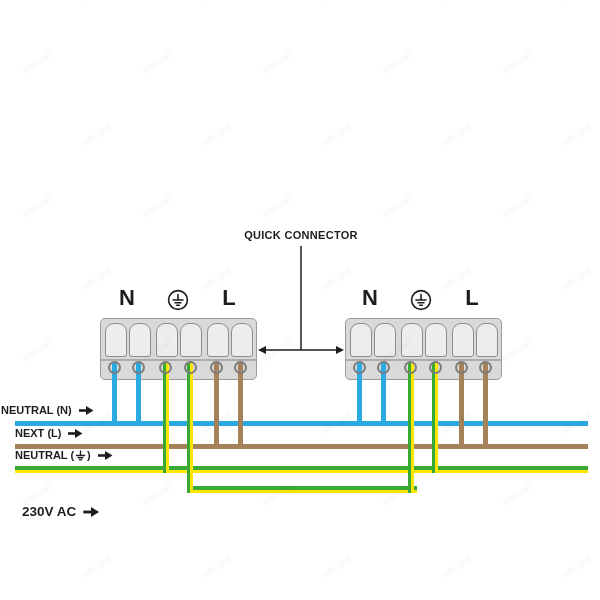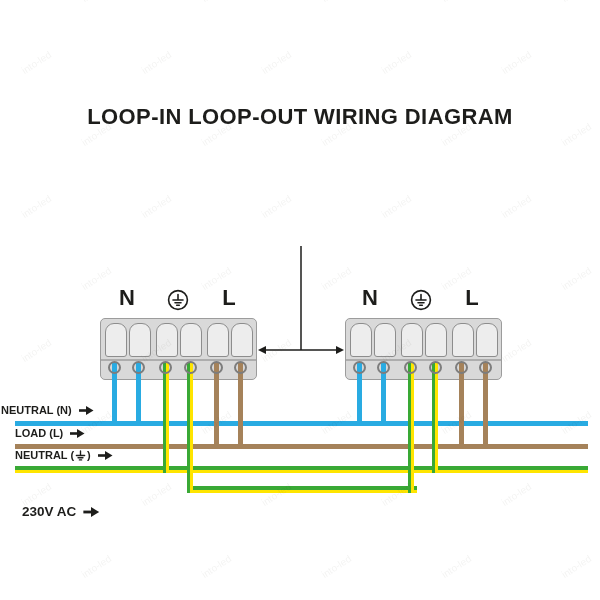--- a/index.html
+++ b/index.html
@@ -39,25 +39,25 @@
   .supply{font-size:13.5px;}
   .wm-layer{position:absolute;inset:0;pointer-events:none;z-index:50;overflow:hidden;}
   .wm{position:absolute;transform:rotate(-33deg);font-size:10px;color:rgba(29,29,27,0.055);
       white-space:nowrap;}
 </style>
 </head>
 <body>
 
 <div class="stage">
 
-  <h1 class="title">LOOP-IN LOOP-OUT WIRING DIAGRAM</h1>
   <p class="subtitle">
     <br>
   </p>
 
+  <div class="qc-label">QUICK CONNECTOR</div>
   <svg class="pointer" width="92" height="112" viewBox="0 0 92 112">
     <line x1="46" y1="2" x2="46" y2="106" stroke="#1d1d1b" stroke-width="1.5"></line>
     <line x1="9" y1="106" x2="83" y2="106" stroke="#1d1d1b" stroke-width="1.5"></line>
     <polygon points="3,106 11,102 11,110" fill="#1d1d1b"></polygon>
     <polygon points="89,106 81,102 81,110" fill="#1d1d1b"></polygon>
   </svg>
 
   <div class="tlabel" style="left:112px">N</div>
   <svg class="gicon" style="left:167px" width="22" height="22" viewBox="0 0 22 22">
     <circle cx="11" cy="11" r="9.4" fill="none" stroke="#1d1d1b" stroke-width="1.6"></circle>
@@ -124,21 +124,21 @@
   <div class="hole" style="left:479px"></div>
 
   <div class="wlabel" style="left:1px;top:404px">
     <span class="lbl">NEUTRAL (N)</span>
     <svg width="16" height="11" viewBox="0 0 16 11">
       <line x1="1" y1="5.5" x2="8.5" y2="5.5" stroke="#1d1d1b" stroke-width="2.6"></line>
       <polygon points="8,1 15.5,5.5 8,10" fill="#1d1d1b"></polygon>
     </svg>
   </div>
   <div class="wlabel" style="left:15px;top:427px">
-    <span class="lbl">LOAD (L)</span>
+    <span class="lbl">NEXT (L)</span>
     <svg width="16" height="11" viewBox="0 0 16 11">
       <line x1="1" y1="5.5" x2="8.5" y2="5.5" stroke="#1d1d1b" stroke-width="2.6"></line>
       <polygon points="8,1 15.5,5.5 8,10" fill="#1d1d1b"></polygon>
     </svg>
   </div>
   <div class="wlabel" style="left:15px;top:449px">
     <span class="lbl">
       <span>NEUTRAL (</span>
       <svg width="11" height="11" viewBox="0 0 12 12">
         <path d="M6 1 V6 M1.5 6 H10.5 M3.3 8.4 H8.7 M4.8 10.8 H7.2" stroke="#1d1d1b" stroke-width="1.5" fill="none" stroke-linecap="round"></path>

